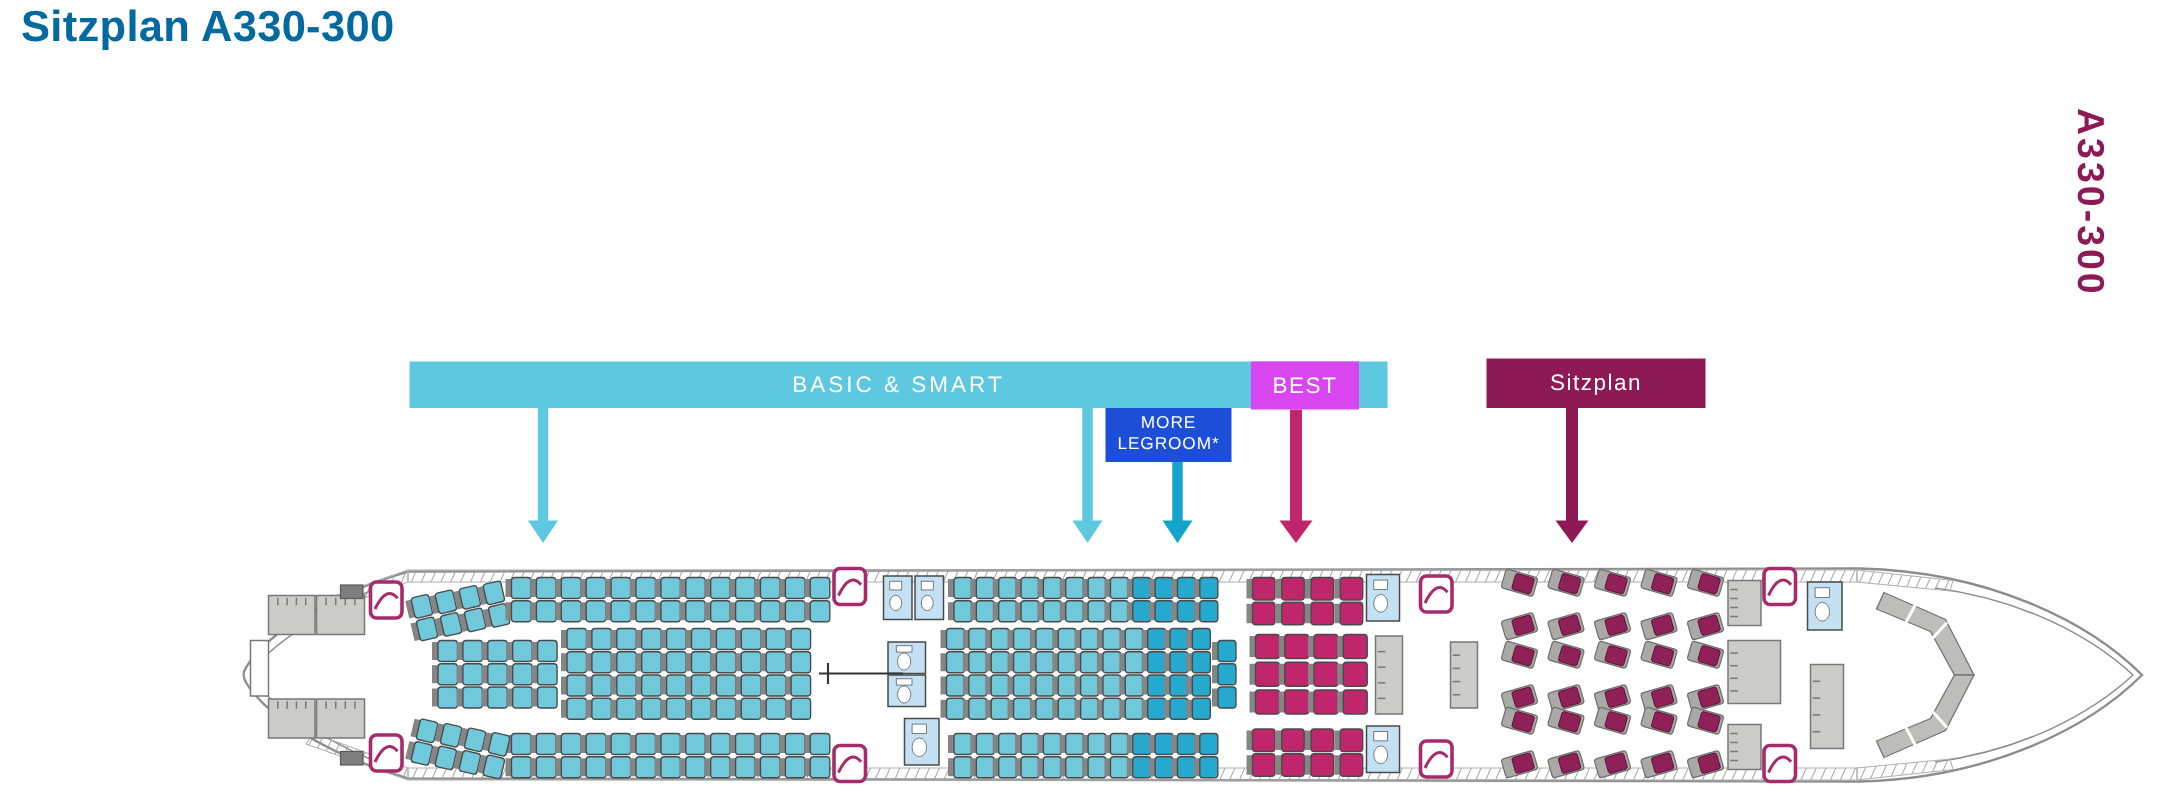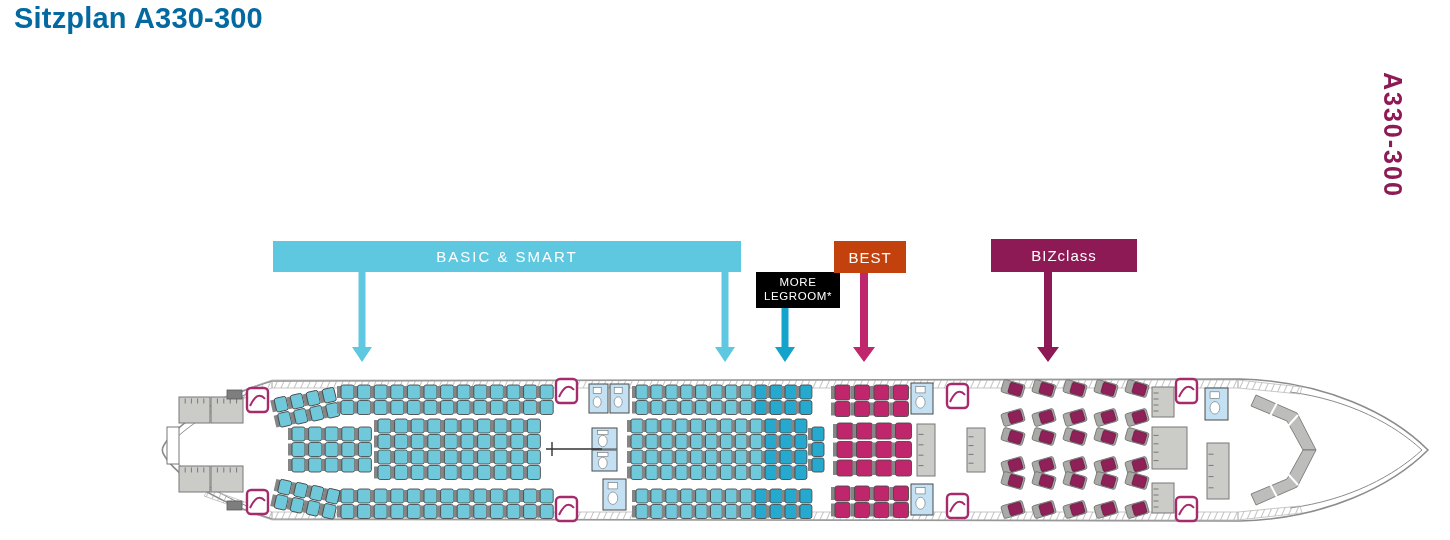--- a/index.html
+++ b/index.html
@@ -1083,30 +1083,30 @@
       </g>
       <g>
         <polygon points="358.5,272 365.5,272 365.5,347 372,347 362,362 352,347 358.5,347" fill="#5ec8e0"></polygon>
         <polygon points="721.5,272 728.5,272 728.5,347 735,347 725,362 715,347 721.5,347" fill="#5ec8e0"></polygon>
         <polygon points="781.5,308 788.5,308 788.5,347 795,347 785,362 775,347 781.5,347" fill="#14a3cb"></polygon>
         <polygon points="860,273 868,273 868,347 875,347 864,362 853,347 860,347" fill="#c0266b"></polygon>
         <polygon points="1044,272 1052,272 1052,347 1059,347 1048,362 1037,347 1044,347" fill="#8e1a55"></polygon>
       </g>
     </svg>
 
-  <div class="banner banner-basic" id="banner-basic" style="left: 273px; top: 241px; width: 468px; height: 31px; background: rgb(94, 200, 224);">
+  <div class="banner banner-basic" id="banner-basic" style="left: 273px; top: 241px; width: 652px; height: 31px; background: rgb(94, 200, 224);">
     <span>BASIC &amp; SMART</span>
   </div>
 
-  <div class="banner banner-ml" id="banner-ml" style="left: 756px; top: 272px; width: 84px; height: 36px; background: #000000;">
+  <div class="banner banner-ml" id="banner-ml" style="left: 737px; top: 272px; width: 84px; height: 36px; background: #1d4ed8;">
     <span>MORE</span>
     <span>LEGROOM*</span>
   </div>
 
-  <div class="banner banner-best" id="banner-best" style="left: 834px; top: 241px; width: 72px; height: 32px; background: #c2410c;">
+  <div class="banner banner-best" id="banner-best" style="left: 834px; top: 241px; width: 72px; height: 32px; background: #d946ef;">
     <span>BEST</span>
   </div>
 
   <div class="banner banner-biz" id="banner-biz" style="left: 991px; top: 239px; width: 146px; height: 33px; background: rgb(142, 26, 85);">
-    <span>BIZclass</span>
+    <span>Sitzplan</span>
   </div>
 
 </div>
 
 </body></html>

